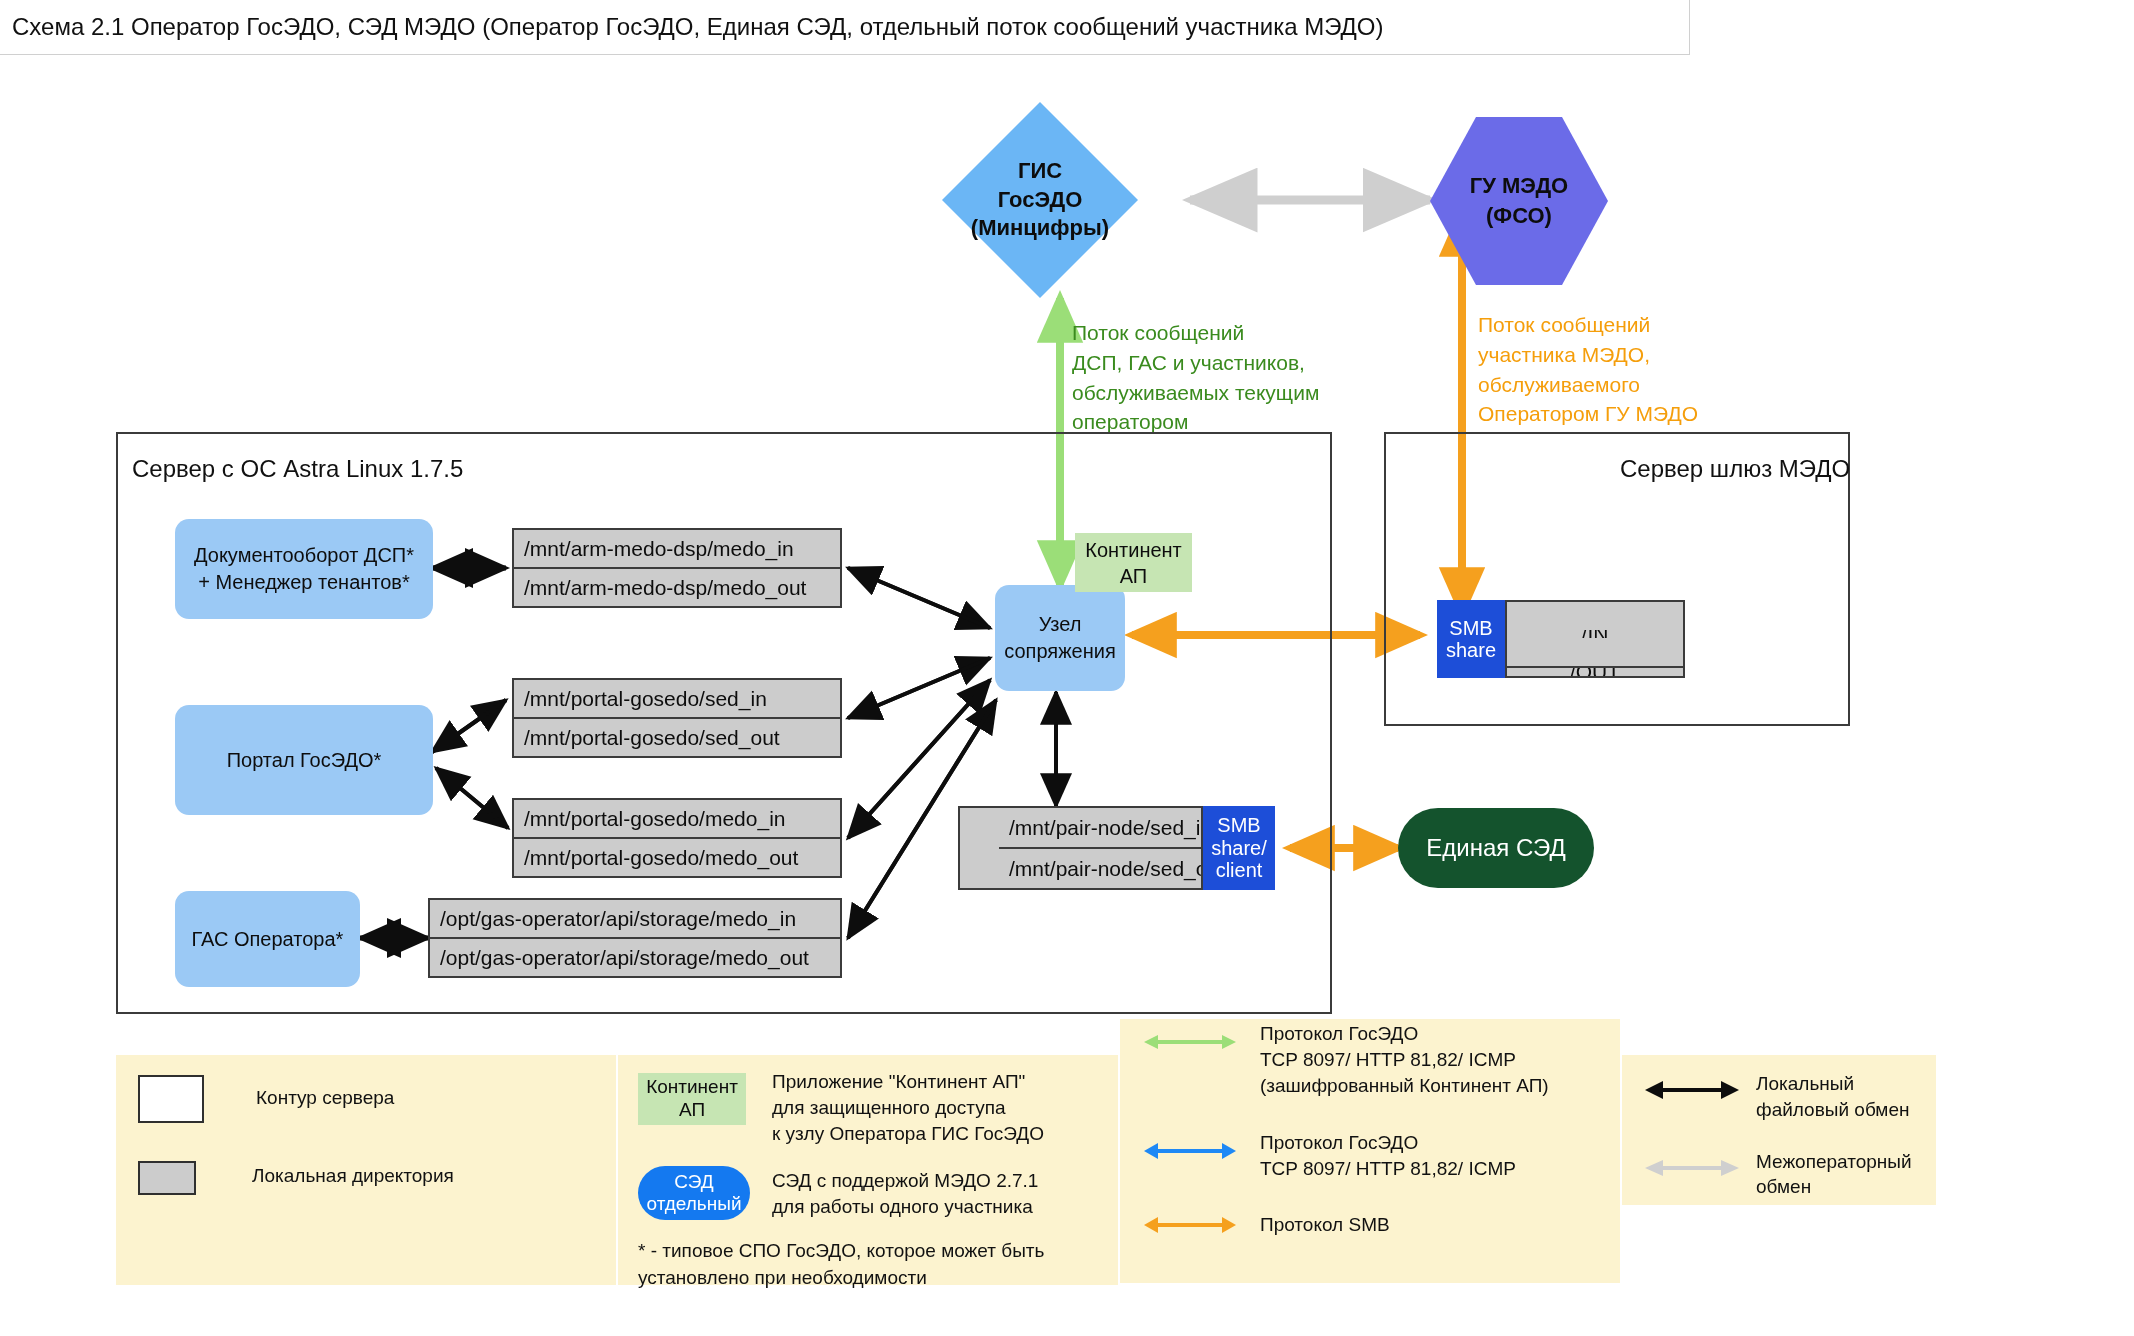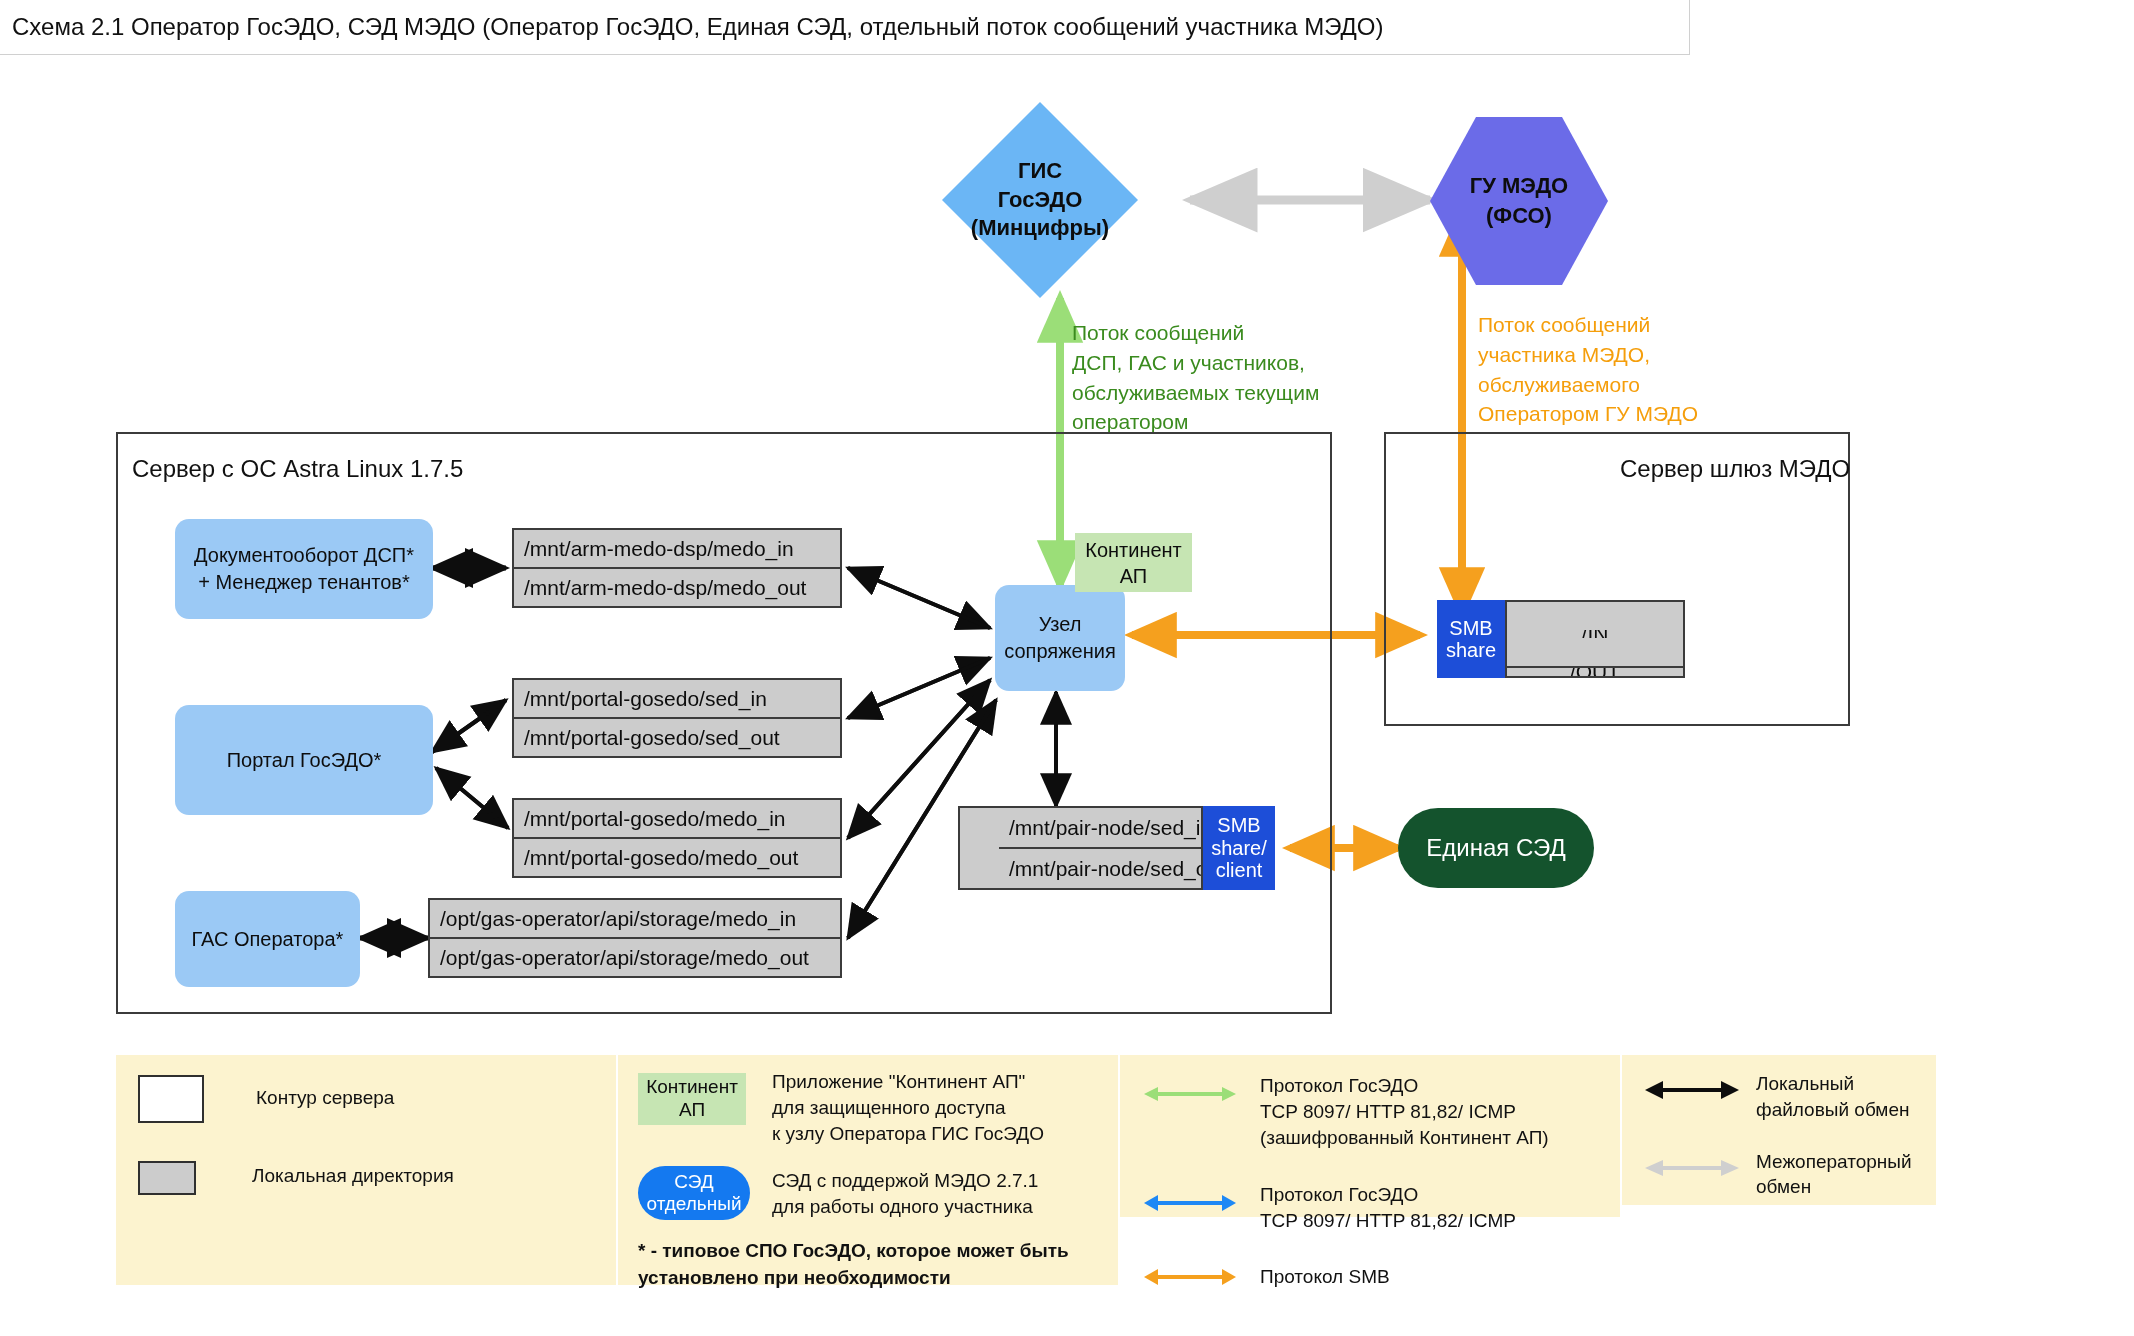--- a/index.html
+++ b/index.html
@@ -150,21 +150,21 @@
   .sw-blue-pill {
     background: #1479F0;
     color: #fff;
     width: 112px; height: 54px;
     border-radius: 999px;
     display: flex; align-items: center; justify-content: center;
     text-align: center; line-height: 1.18;
     font-size: 19px;
   }
   .note-text {
-    font-size: 19px; color: #111111; line-height: 1.4; white-space: pre-line; font-weight: bold;
+    font-size: 19px; color: #111111; line-height: 1.4; white-space: pre-line;
   }
 </style>
 </head>
 <body>
 
 <div id="page">
 
   <div id="title-bar" class="abs">
     <div id="title-text">Схема 2.1 Оператор ГосЭДО, СЭД МЭДО (Оператор ГосЭДО, Единая СЭД, отдельный поток сообщений участника МЭДО)</div>
   </div>
@@ -348,21 +348,21 @@
     <div class="legend-row" style="margin-bottom:18px;">
       <div class="sw-blue-pill" style="flex:0 0 auto; white-space:pre-line; margin-left:0px;">СЭД
 отдельный</div>
       <div class="legend-text" style="margin-left:22px; margin-top:2px;">СЭД с поддержой МЭДО 2.7.1
 для работы одного участника</div>
     </div>
     <div class="note-text">* - типовое СПО ГосЭДО, которое может быть
 установлено при необходимости</div>
   </div>
 
-  <div class="abs legend-panel" style="left:1120px; top:1055px; width:500px; height:162px; padding:24px 22px;">
+  <div class="abs legend-panel" style="left:1120px; top:1019px; width:500px; height:264px; padding:8px 22px;">
     <div class="legend-row" style="margin-bottom:26px;">
       <div style="flex:0 0 96px; padding-top:4px;">
         <svg width="96" height="22" viewBox="0 0 96 22">
           <line x1="12" y1="11" x2="84" y2="11" stroke="#9BDE78" stroke-width="4"></line>
           <path d="M2,11 L16,4 L16,18 z" fill="#9BDE78"></path>
           <path d="M94,11 L80,4 L80,18 z" fill="#9BDE78"></path>
         </svg>
       </div>
       <div class="legend-text" style="margin-left:22px; margin-top:-6px;">Протокол ГосЭДО
 TCP 8097/ HTTP 81,82/ ICMP

